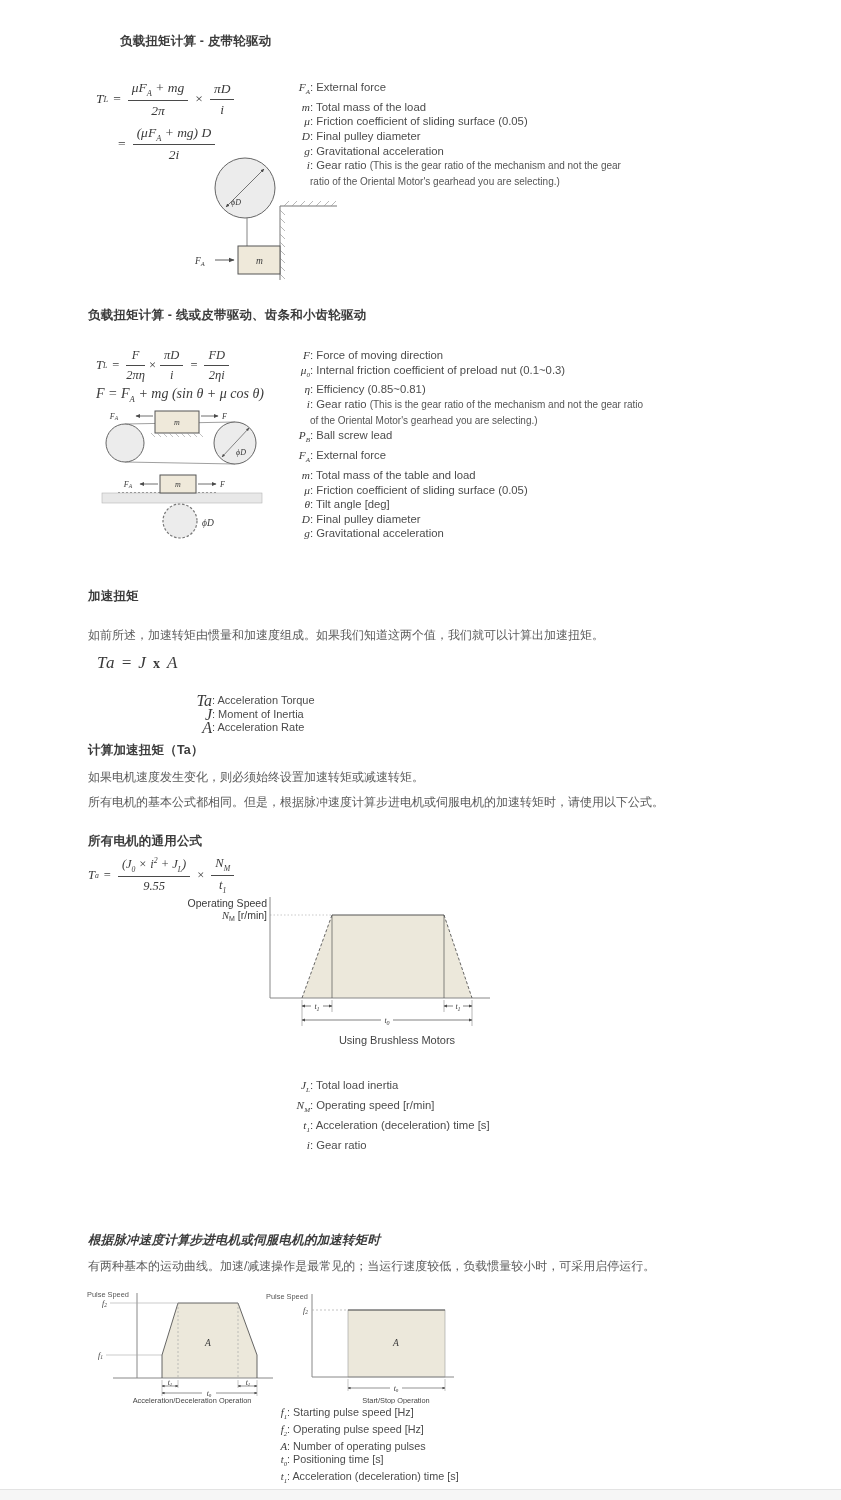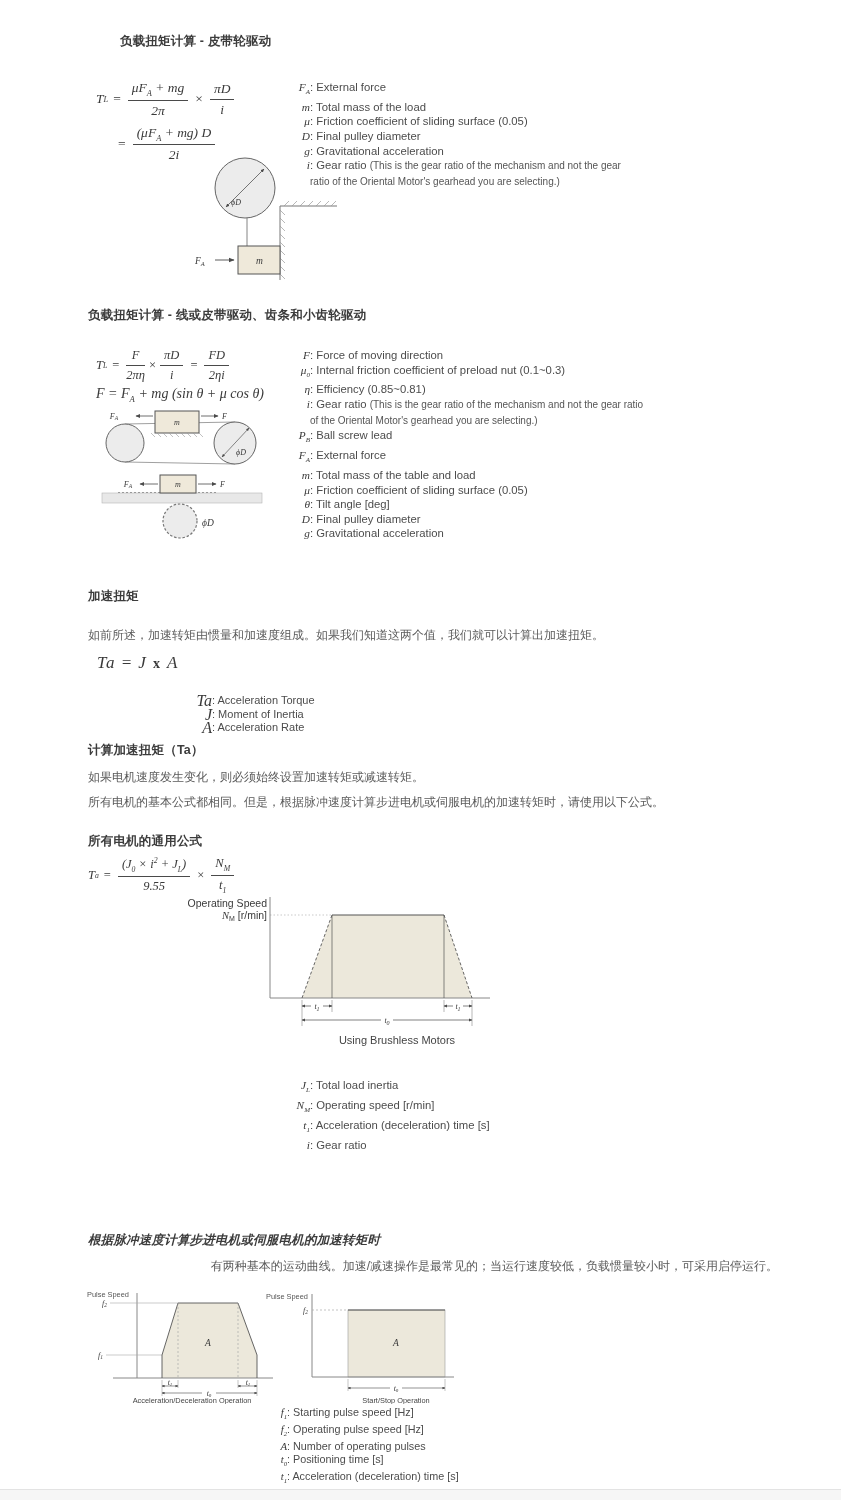--- a/index.html
+++ b/index.html
@@ -316,21 +316,21 @@
         <span class="vsym"><span>t</span><sub>1</sub></span>
         <span class="vtext">: Acceleration (deceleration) time [s]</span>
       </div>
     <div class="vrow">
         <span class="vsym">i</span>
         <span class="vtext">: Gear ratio</span>
       </div>
   </div>
 
   <div class="abs hd" style="left:88px; top:1232px;font-style:italic;">根据脉冲速度计算步进电机或伺服电机的加速转矩时</div>
-  <div class="abs body-txt" style="left:88px; top:1258px; width:690px;text-align:right;">有两种基本的运动曲线。加速/减速操作是最常见的；当运行速度较低，负载惯量较小时，可采用启停运行。</div>
+  <div class="abs body-txt" style="left:88px; top:1258px; width:690px;">有两种基本的运动曲线。加速/减速操作是最常见的；当运行速度较低，负载惯量较小时，可采用启停运行。</div>
 
   <svg class="abs" style="left:85px; top:1288px;" width="192" height="116" viewBox="0 0 192 116">
     <text class="ax-sm" x="2" y="9"><tspan>Pulse Speed</tspan></text>
     <polygon points="77,90 77,67 93,15 153,15 172,67 172,90" fill="#ece8db"></polygon>
     <line x1="52" y1="5" x2="52" y2="90" stroke="#888" stroke-width="1"></line>
     <line x1="28" y1="90" x2="188" y2="90" stroke="#888" stroke-width="1"></line>
     <text class="slab8" x="22" y="18" text-anchor="end"><tspan>f</tspan><tspan font-size="5.5" dy="1.2">2</tspan></text>
     <line x1="25" y1="15" x2="93" y2="15" stroke="#aaa" stroke-width="0.6"></line>
     <text class="slab8" x="18" y="70" text-anchor="end"><tspan>f</tspan><tspan font-size="5.5" dy="1.2">1</tspan></text>
     <line x1="21" y1="67" x2="77" y2="67" stroke="#aaa" stroke-width="0.6"></line>

